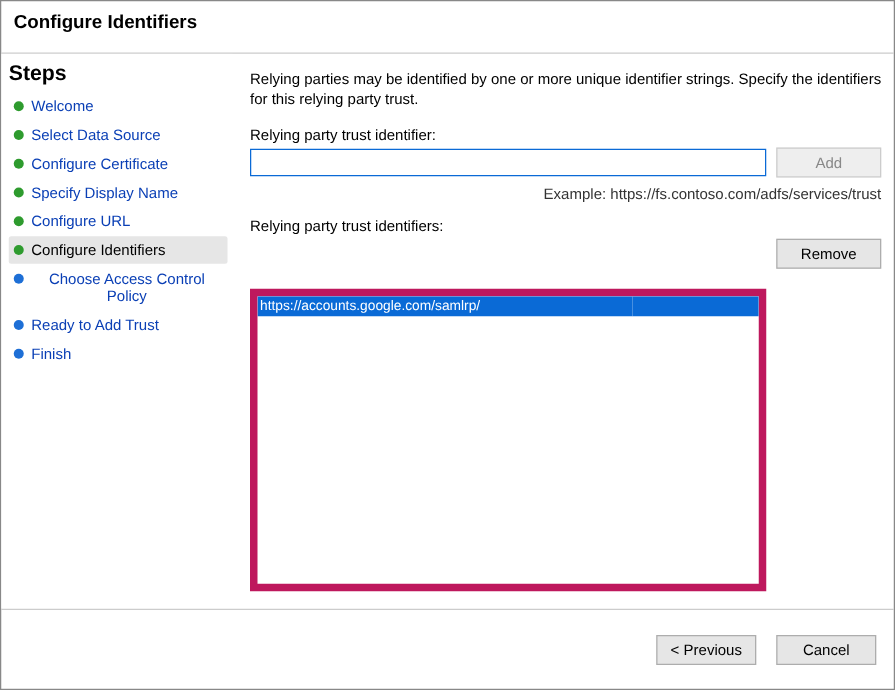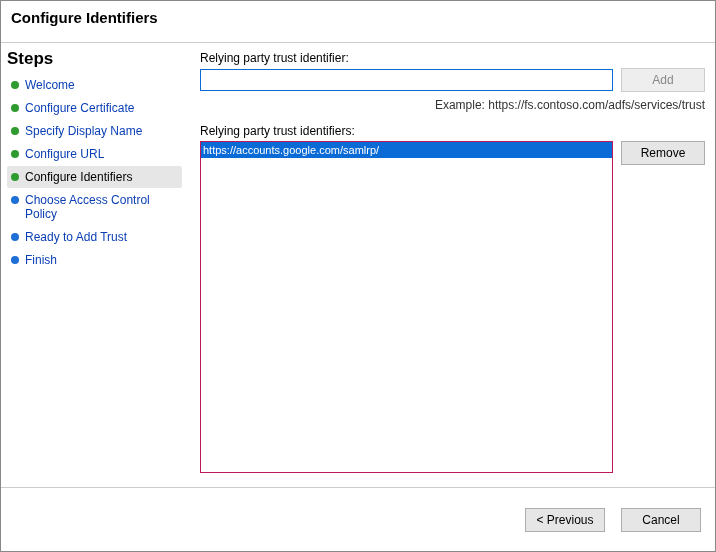--- a/index.html
+++ b/index.html
@@ -56,21 +56,21 @@
   .step .bullet {
     width: 8px;
     height: 8px;
     border-radius: 50%;
     margin-top: 3px;
     margin-right: 6px;
     flex-shrink: 0;
   }
   .bullet.green { background: #2e9b2e; }
   .bullet.blue  { background: #1e6fd6; }
-  .step .label { color: #0a3fb5; cursor: default; }
+  .step .label { color: #0a3fb5; cursor: default; text-align: center; }
   .step.current { background: #e6e6e6; }
   .step.current .label { color: #000; }
 
   .content {
     flex: 1;
     padding: 8px 10px 10px 14px;
     display: flex;
     flex-direction: column;
   }
   .desc {
@@ -113,23 +113,24 @@
     display: flex;
     flex-direction: column;
   }
   .example {
     color: #333;
     margin-bottom: 12px;
     text-align: right;
   }
   .listbox {
     flex: 1;
-    border: 1px solid #be185d;
+    border: 6px solid #be185d;
     background: #fff;
     overflow: hidden;
+    margin-top: 40px;
   }
   .list-item {
     height: 16px;
     line-height: 16px;
     font-size: 11px;
     white-space: nowrap;
     display: flex;
   }
   .list-item.selected .seg1 {
     background: #0a6ad6;
@@ -178,20 +179,24 @@
 
     <div class="sidebar">
       <div class="steps-label">Steps</div>
 
       <div class="step">
         <span class="bullet green"></span>
         <span class="label">Welcome</span>
       </div>
       <div class="step">
         <span class="bullet green"></span>
+        <span class="label">Select Data Source</span>
+      </div>
+      <div class="step">
+        <span class="bullet green"></span>
         <span class="label">Configure Certificate</span>
       </div>
       <div class="step">
         <span class="bullet green"></span>
         <span class="label">Specify Display Name</span>
       </div>
       <div class="step">
         <span class="bullet green"></span>
         <span class="label">Configure URL</span>
       </div>
@@ -208,20 +213,21 @@
         <span class="label">Ready to Add Trust</span>
       </div>
       <div class="step">
         <span class="bullet blue"></span>
         <span class="label">Finish</span>
       </div>
     </div>
 
     <div class="content">
 
+      <div class="desc">Relying parties may be identified by one or more unique identifier strings. Specify the identifiers for this relying party trust.</div>
 
       <div class="field-label">Relying party trust identifier:</div>
       <div class="row">
         <input class="text-input" type="text" value="" style="">
         <div class="side-btn-col">
           <button class="btn" disabled="">Add</button>
         </div>
       </div>
 
       <div class="example">Example: https://fs.contoso.com/adfs/services/trust</div>

